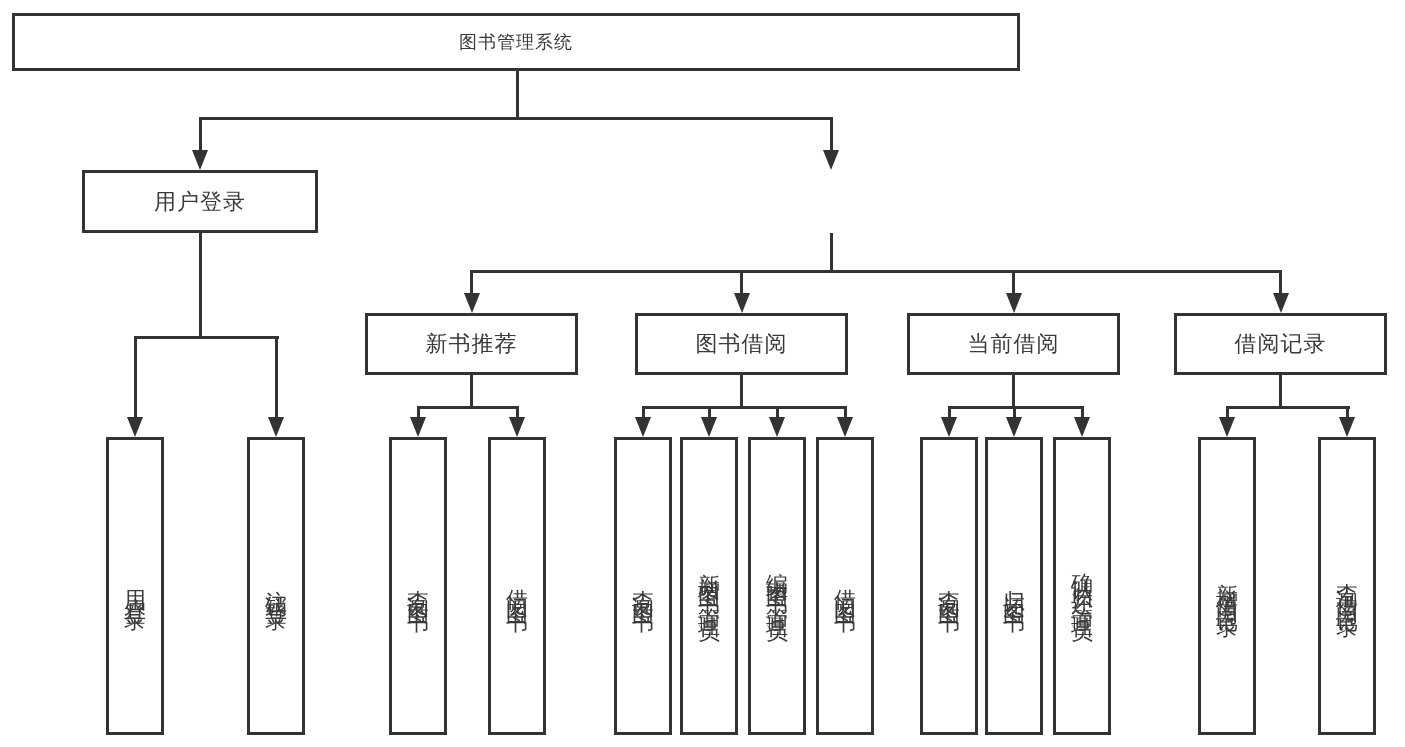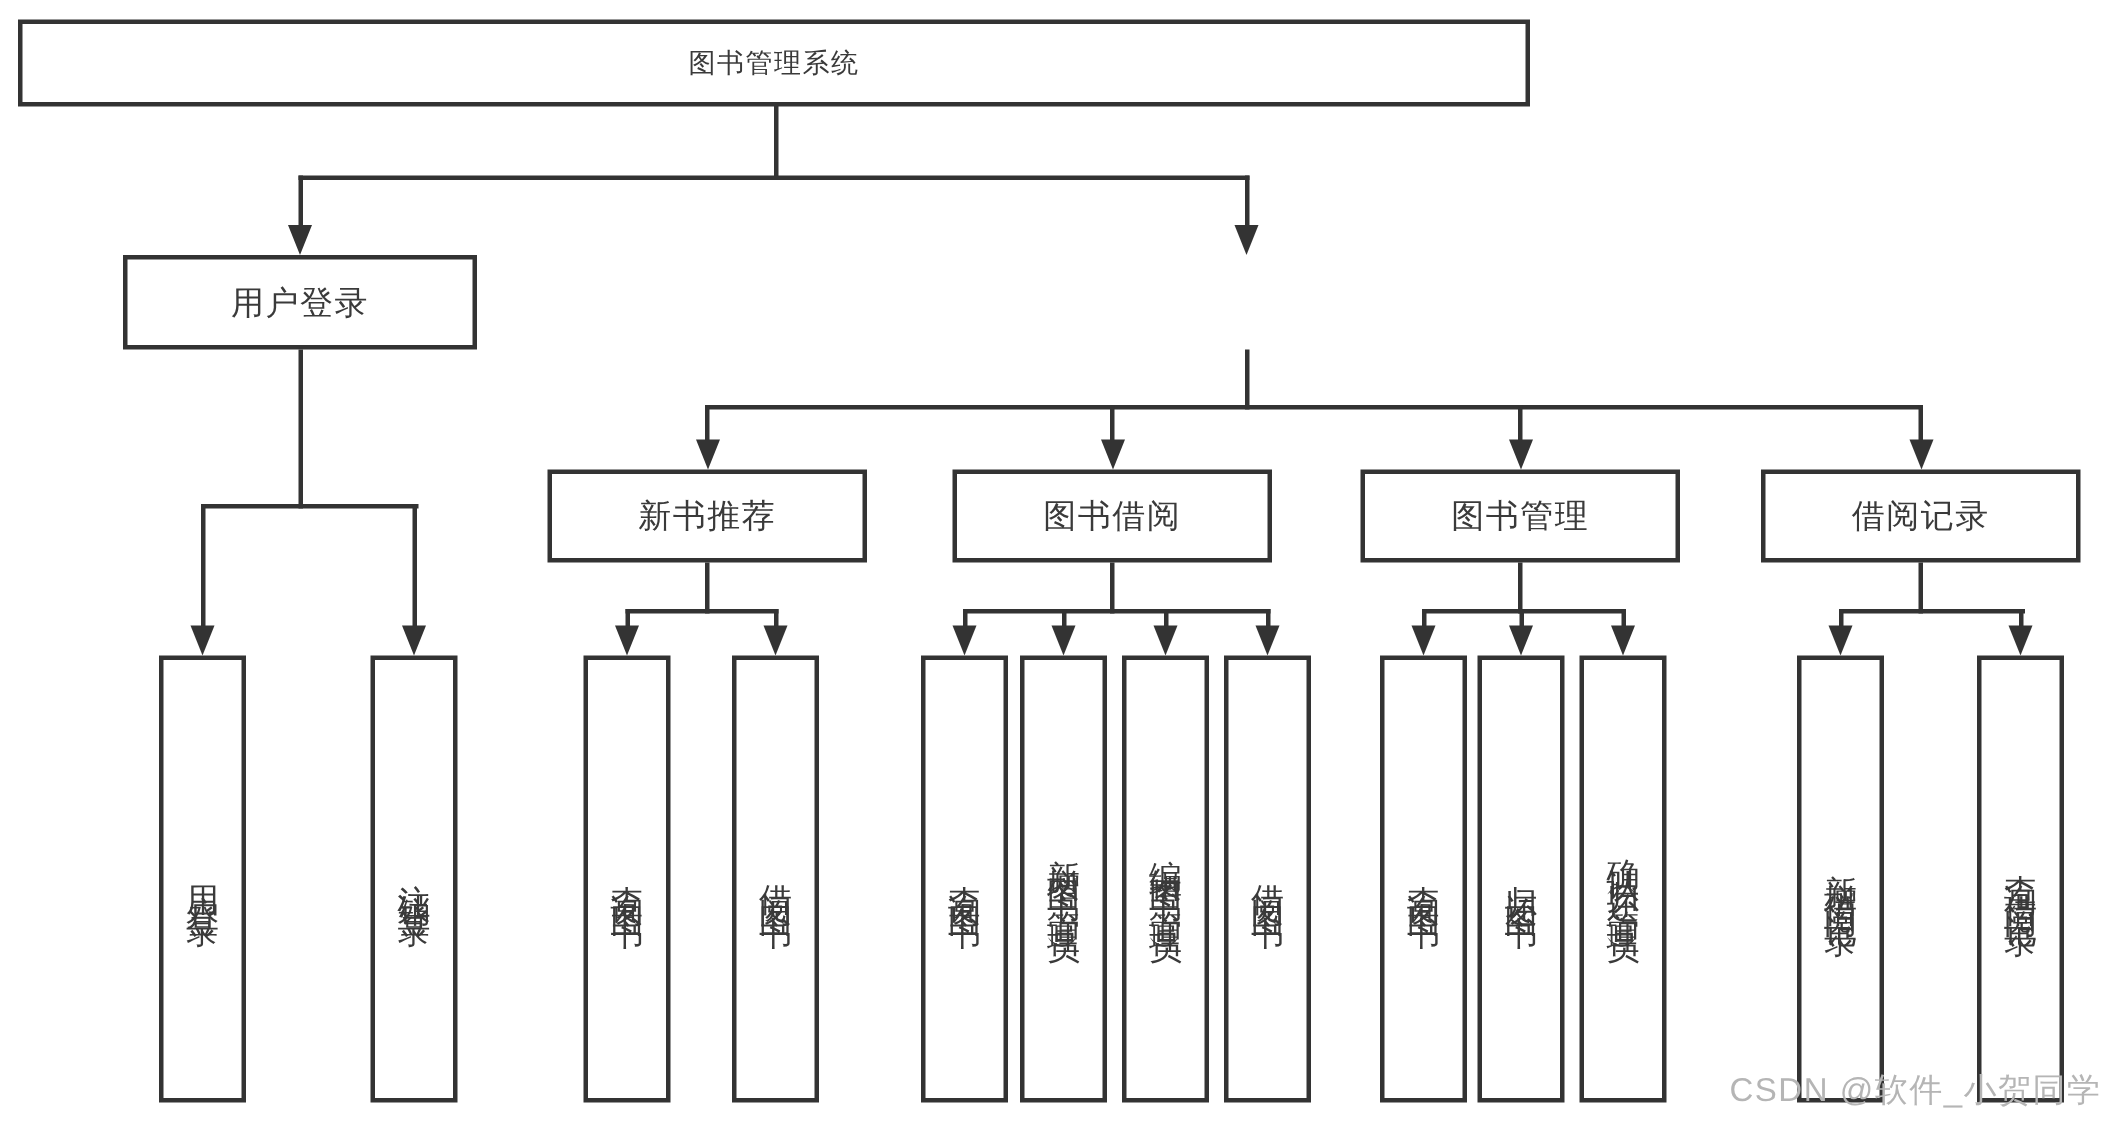--- a/index.html
+++ b/index.html
@@ -67,21 +67,21 @@
     <span class="h-label">用户登录</span>
   </div>
 
   <div class="box" style="left:365px;top:313px;width:213px;height:62px;text-align:center;">
     <span class="h-label">新书推荐</span>
   </div>
   <div class="box" style="left:635px;top:313px;width:213px;height:62px;">
     <span class="h-label">图书借阅</span>
   </div>
   <div class="box" style="left:907px;top:313px;width:213px;height:62px;">
-    <span class="h-label">图书管理</span>
+    <span class="h-label">当前借阅</span>
   </div>
   <div class="box" style="left:1174px;top:313px;width:213px;height:62px;">
     <span class="h-label">借阅记录</span>
   </div>
 
   <div class="box vbox" style="left:106px;top:437px;width:58px;height:298px;">
     <span>用户登录</span>
   </div>
   <div class="box vbox" style="left:247px;top:437px;width:58px;height:298px;">
     <span>注销登录</span>
@@ -176,14 +176,13 @@
   <div class="ln" style="left:1080.5px;top:406px;width:3px;height:15px;"></div>
   <div class="ah" style="left:1074px;top:417px;"></div>
 
   <div class="ln" style="left:1279px;top:375px;width:3px;height:34px;"></div>
   <div class="ln" style="left:1225.5px;top:406px;width:124px;height:3px;"></div>
   <div class="ln" style="left:1225.5px;top:406px;width:3px;height:15px;"></div>
   <div class="ah" style="left:1219px;top:417px;"></div>
   <div class="ln" style="left:1345.5px;top:406px;width:3px;height:15px;"></div>
   <div class="ah" style="left:1339px;top:417px;"></div>
 
-  <div class="watermark">CSDN @软件_小贺同学</div>
 </div>
 
 </body></html>

